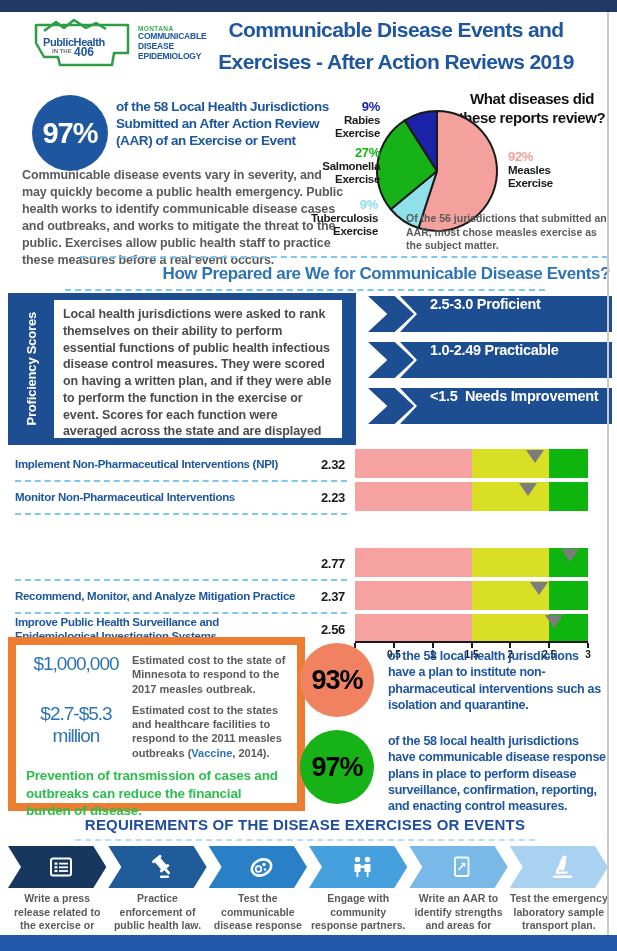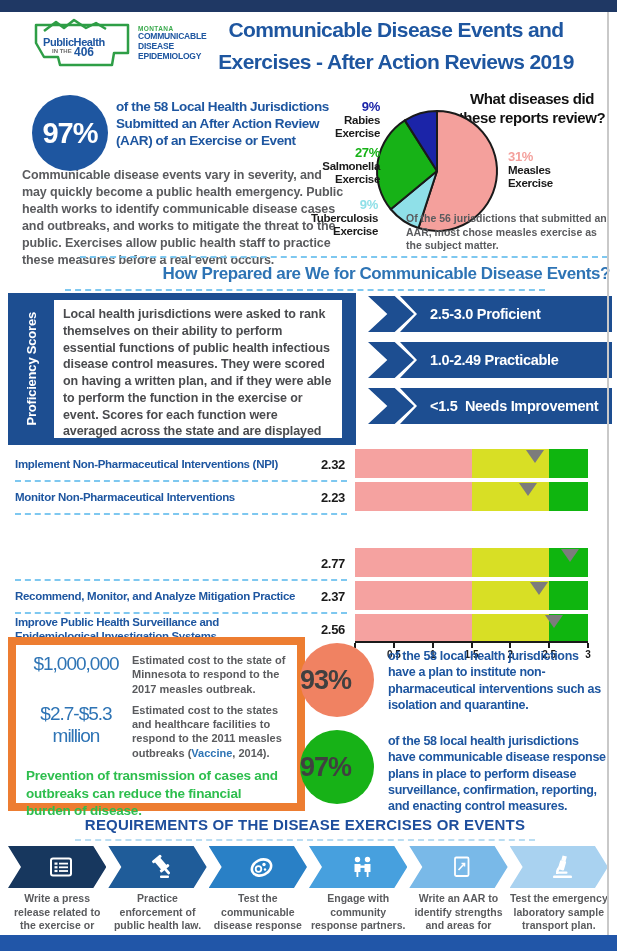--- a/index.html
+++ b/index.html
@@ -59,21 +59,21 @@
   .prof-side span{writing-mode:vertical-rl;transform:rotate(180deg);color:#fff;font-size:13px;
                   font-weight:700;letter-spacing:-0.2px;}
   .prof-inner{left:46px;top:7px;width:288px;height:138px;background:#fff;overflow:hidden;
               padding:6px 9px;box-sizing:border-box;font-size:12.5px;font-weight:700;color:#4a4b4e;
               line-height:1.34;letter-spacing:-0.1px;}
 
   
   .banner{position:absolute;left:368px;width:244px;height:36px;}
   .banner .bar-rect{position:absolute;left:32px;right:0;top:0;bottom:0;background:#1D4E91;
         clip-path:polygon(0 0,100% 0,100% 100%,0 100%,17px 50%);
-        display:flex;align-items:center;padding-left:30px;box-sizing:border-box;}
+        display:flex;align-items:flex-start;padding-left:30px;box-sizing:border-box;}
   .banner .chev{position:absolute;left:0;top:0;width:46px;height:36px;background:#1D4E91;
         clip-path:polygon(0 0,58% 0,100% 50%,58% 100%,0 100%,42% 50%);}
   .banner .bar-rect span{color:#fff;font-size:14.5px;font-weight:700;letter-spacing:-0.3px;white-space:pre;}
   .banner1{top:296px;} .banner2{top:342px;} .banner3{top:388px;}
 
   
   .chart{left:0;top:448px;width:610px;height:198px;}
   .chart-row{position:absolute;left:0;width:610px;height:33px;}
   .chart-row.sep:after{content:"";position:absolute;left:15px;width:332px;bottom:-1px;
         border-top:2px dashed #7EC8F0;}
@@ -93,22 +93,22 @@
   .cost-box{left:8px;top:637px;width:297px;height:174px;border:8px solid #ED7D31;background:#fff;
         box-sizing:border-box;padding:8px 10px;}
   .cost-row{display:flex;margin-bottom:7px;}
   .cost-amt{width:100px;flex:0 0 100px;font-size:19px;font-weight:400;color:#2E74B5;
         letter-spacing:-1px;line-height:1.15;text-align:center;}
   .cost-txt{flex:1;font-size:11px;font-weight:700;color:#5A5B5E;line-height:1.3;padding-left:6px;}
   .cost-link{color:#2E74B5;cursor:pointer;}
   .cost-note{font-size:13.5px;font-weight:700;color:#2DBE4D;line-height:1.3;letter-spacing:-0.2px;}
 
   
-  .plan-circle{position:absolute;left:300px;width:74px;height:74px;border-radius:50%;color:#404040;
-        display:flex;align-items:center;justify-content:flex-start;font-size:27px;font-weight:700;
+  .plan-circle{position:absolute;left:300px;width:74px;height:74px;border-radius:50%;color:#000000;
+        display:flex;align-items:center;justify-content:center;font-size:27px;font-weight:700;
         letter-spacing:-1px;}
   .plan-text{position:absolute;left:388px;width:218px;font-size:12.5px;font-weight:700;color:#1E56A0;
         line-height:1.3;letter-spacing:-0.3px;}
   .plan1c{top:643px;} .plan1t{top:648px;}
   .plan2c{top:730px;} .plan2t{top:733px;}
 
   
   .h3{left:0;top:816px;width:610px;text-align:center;font-size:15px;font-weight:700;color:#1E4E9C;
       letter-spacing:0.2px;}
   .h3-underline{left:75px;top:839px;width:460px;border-top:2px dashed #B9DDF2;}
@@ -170,21 +170,21 @@
       <div class="pie-pct" style="color: rgb(23, 178, 23);">27%</div>
       <div class="pie-name">Salmonella</div>
       <div class="pie-name">Exercise</div>
     </div>
     <div class="abs pie-label lbl-tb">
       <div class="pie-pct" style="color: rgb(143, 224, 232);">9%</div>
       <div class="pie-name">Tuberculosis</div>
       <div class="pie-name">Exercise</div>
     </div>
     <div class="abs pie-label lbl-measles">
-      <div class="pie-pct" style="color: rgb(244, 160, 156);">31%</div>
+      <div class="pie-pct" style="color: rgb(244, 160, 156);">92%</div>
       <div class="pie-name">Measles</div>
       <div class="pie-name">Exercise</div>
     </div>
     <div class="abs pie-caption">Of the 56 jurisdictions that submitted an AAR, most chose measles exercise as the subject matter.</div>
   </div>
 
   <div class="abs dash divider1"></div>
 
   <div class="abs h2 cond">How Prepared are We for Communicable Disease Events?</div>
   <div class="abs dash h2-underline"></div>

